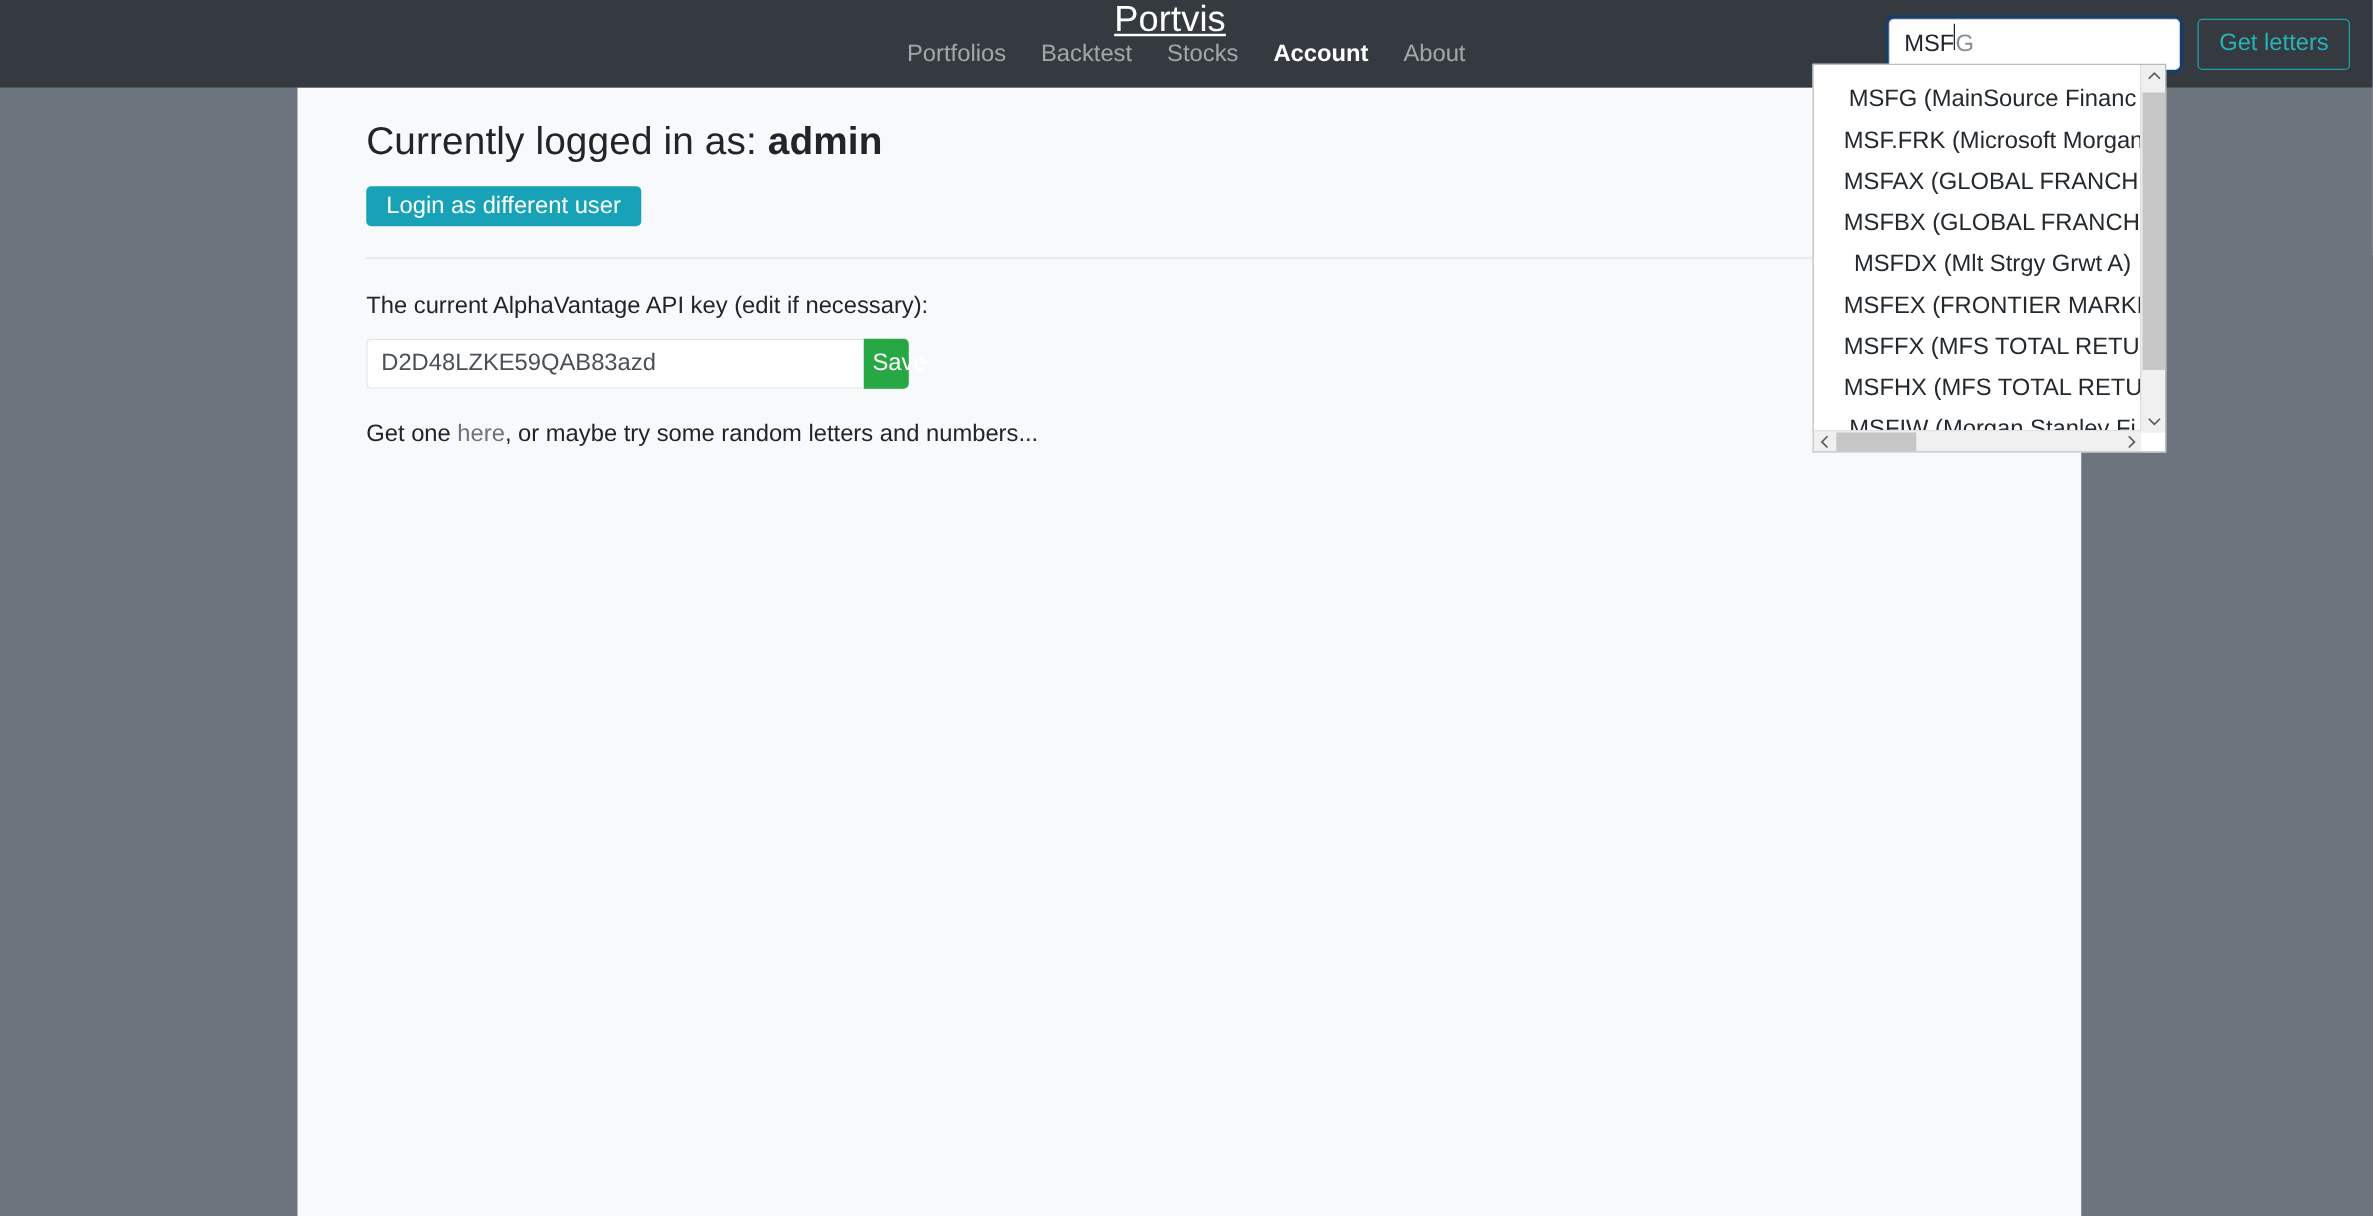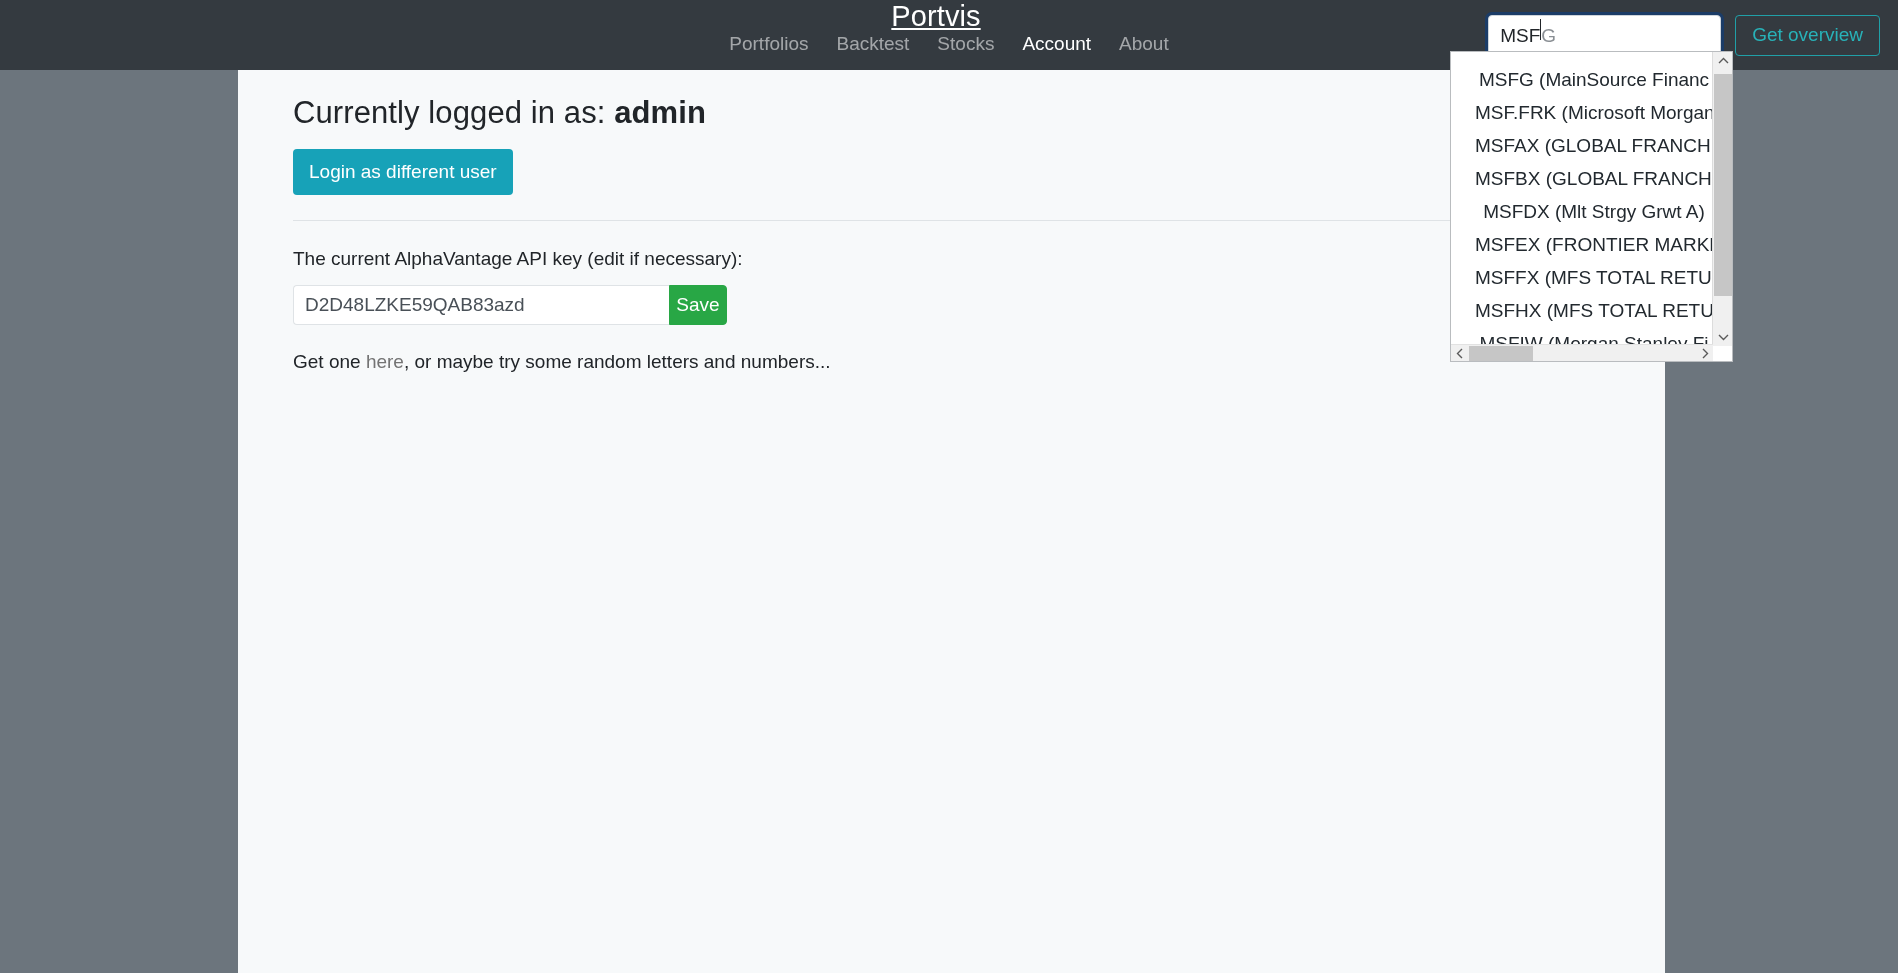--- a/index.html
+++ b/index.html
@@ -30,21 +30,21 @@
     margin-right: 32px;
     white-space: nowrap;
   }
   .nav-links { display: flex; align-items: center; gap: 28px; }
   .nav-link {
     color: rgba(255,255,255,.55);
     font-size: 19px;
     text-decoration: none;
     white-space: nowrap;
   }
-  .nav-link.active { color: #ffffff; font-weight: 400; }
+  .nav-link.active { color: #ffffff; font-weight: 700; }
 
   .nav-right {
     position: absolute;
     right: 18px; top: 0;
     height: 70px;
     display: flex; align-items: center;
   }
   .search-wrap { position: relative; }
   .search-input {
     width: 233px; height: 41px;
@@ -176,21 +176,21 @@
     font-weight: 400;
     color: #212529;
     line-height: 1.25;
     letter-spacing: .1px;
   }
   h1.logged b { font-weight: 700; }
 
   .btn-login {
     margin-top: 16px;
     display: inline-flex; align-items: center; justify-content: center;
-    height: 46px;
+    height: 32px;
     padding: 16px 16px;
     background: #17a2b8;
     border: none; border-radius: 4px;
     color: #ffffff;
     font-size: 19px;
     font-family: "Liberation Sans", sans-serif;
     cursor: pointer;
   }
 
   hr.sep {
@@ -217,21 +217,21 @@
     border-right: none;
     border-radius: 4px 0 0 4px;
     background: #ffffff;
     font-size: 19px;
     font-family: "Liberation Sans", sans-serif;
     color: #495057;
     padding: 0 11px;
     outline: none;
   }
   .btn-save {
-    width: 58px; height: 40px;
+    width: 36px; height: 40px;
     background: #28a745;
     border: 1px solid #28a745;
     border-radius: 0 4px 4px 0;
     color: #ffffff;
     font-size: 19px;
     font-family: "Liberation Sans", sans-serif;
     cursor: pointer;
   }
 
   .hint {
@@ -255,21 +255,21 @@
   </div>
 
   <div class="nav-right">
     <div class="search-wrap">
       <div class="search-input">
         <span class="typed">MSF</span>
           <span class="caret"></span>
           <span class="ghost">G</span>
       </div>
     </div>
-    <button class="btn-overview">Get overview</button>
+    <button class="btn-overview">Get letters</button>
   </div>
 </div>
 
 <div class="dropdown">
   <div class="dd-list">
     <div class="dd-item">MSFG (MainSource Financ</div>
     <div class="dd-item">MSF.FRK (Microsoft Morgan</div>
     <div class="dd-item">MSFAX (GLOBAL FRANCHI</div>
     <div class="dd-item">MSFBX (GLOBAL FRANCHI</div>
     <div class="dd-item">MSFDX (Mlt Strgy Grwt A)</div>

